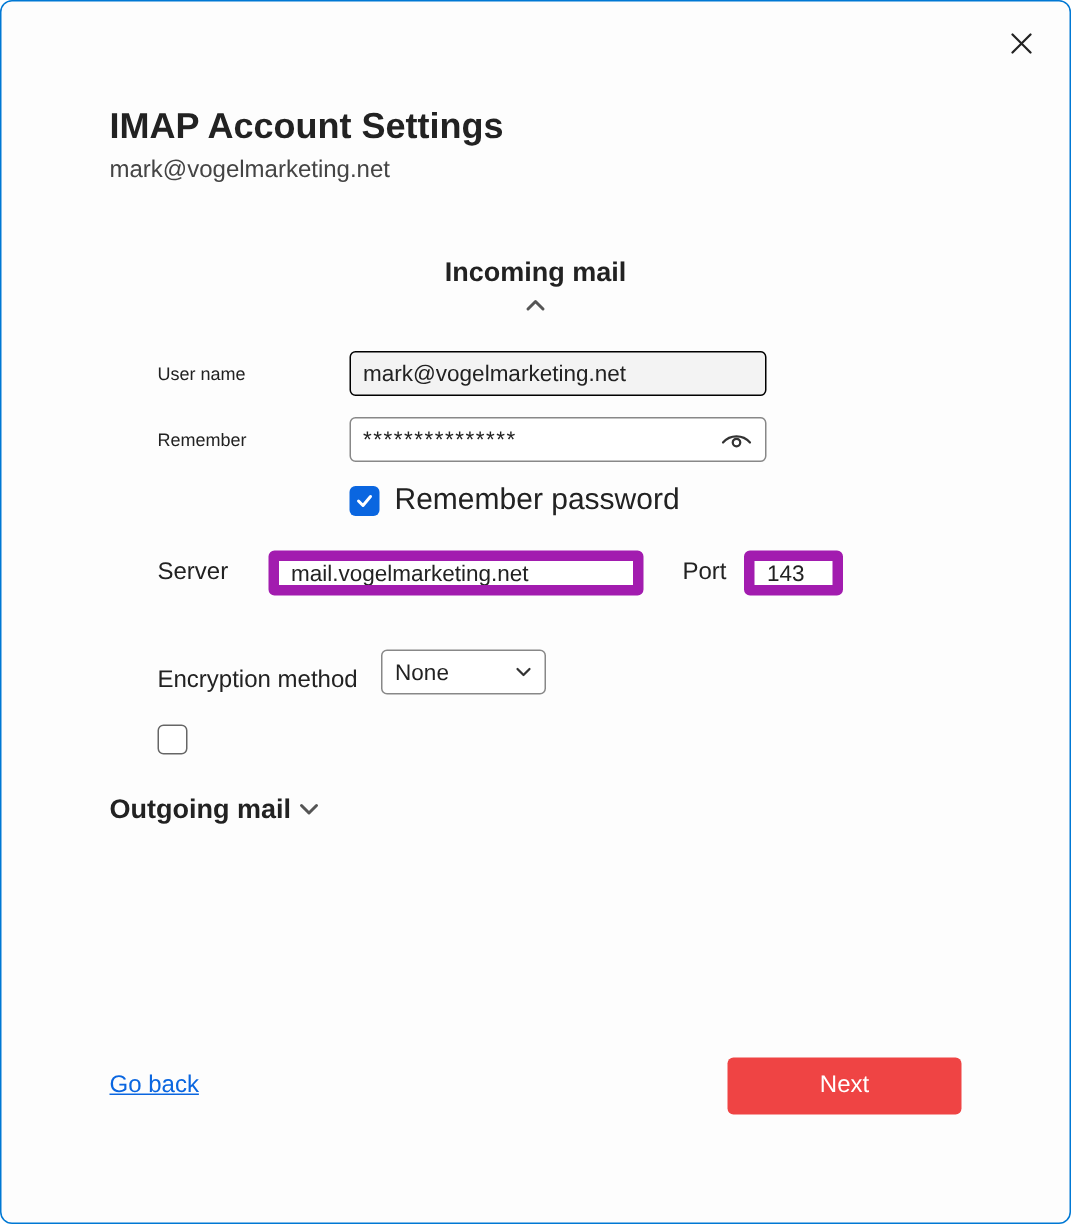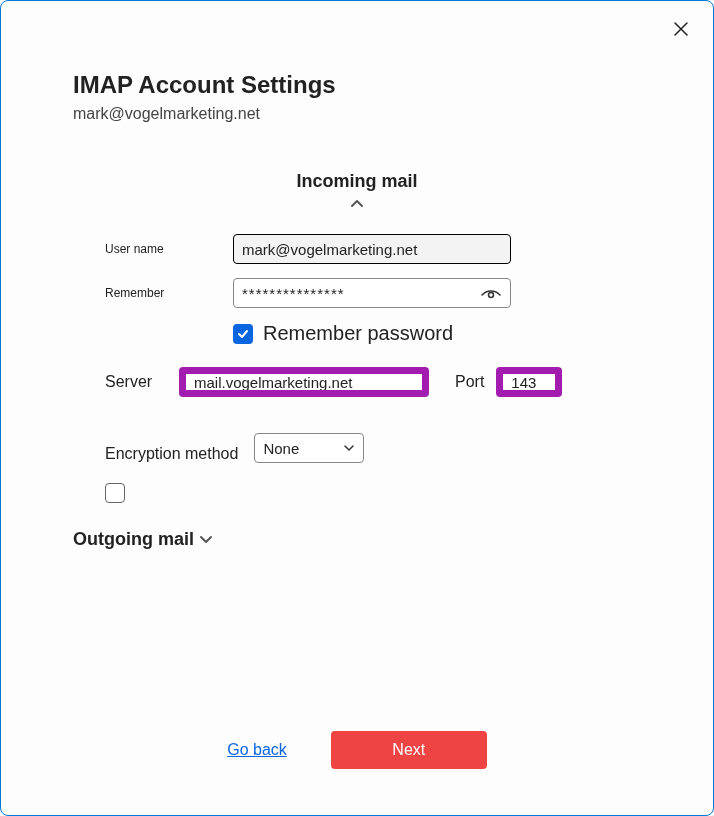--- a/index.html
+++ b/index.html
@@ -197,24 +197,24 @@
   .spa-label {
     font-size: 16px;
     color: #222;
     max-width: 410px;
     line-height: 1.4;
   }
   .footer {
     position: absolute;
     left: 72px;
     right: 72px;
-    bottom: 46px;
-    display: flex;
-    align-items: center;
-    justify-content: center;
+    bottom: 72px;
+    display: flex;
+    align-items: center;
+    justify-content: space-between;
     gap: 44px;
   }
   .back-link {
     font-size: 16px;
     color: #0a66e0;
     text-decoration: underline;
     cursor: pointer;
   }
   .next-btn {
     background: #ef4444;

